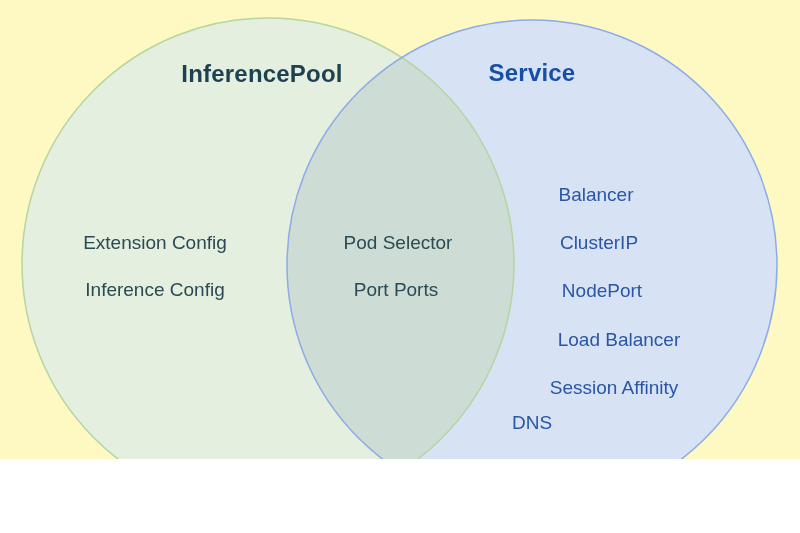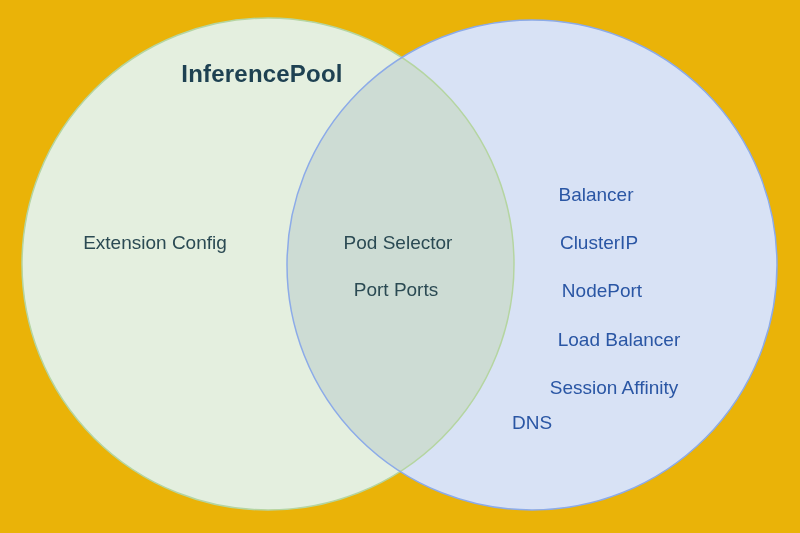--- a/index.html
+++ b/index.html
@@ -4,22 +4,22 @@
 <style>
   html, body {
     margin: 0;
     padding: 0;
     background: #ffffff;
     font-family: "Liberation Sans", sans-serif;
   }
   .canvas {
     position: relative;
     width: 800px;
-    height: 533px;
-    background: #eab308;
+    height: 459px;
+    background: #fef9c3;
     overflow: hidden;
   }
   .venn-svg {
     position: absolute;
     top: 0;
     left: 0;
   }
   .label {
     position: absolute;
     transform: translate(-50%, -50%);
@@ -67,23 +67,25 @@
     <circle cx="532" cy="265" r="245" fill="#d8e2f5"></circle>
     <g clip-path="url(#clip-green)">
       <circle cx="532" cy="265" r="245" fill="#cddcd4"></circle>
     </g>
     <circle cx="268" cy="264" r="246" fill="none" stroke="#b5d5a1" stroke-width="1.5"></circle>
     <circle cx="532" cy="265" r="245" fill="none" stroke="#8cabe8" stroke-width="1.5"></circle>
   </svg>
 
   <div class="label title title-left">InferencePool</div>
 
+  <div class="label title title-right">Service</div>
 
   <div class="label item left-item-0">Extension Config</div>
 
+  <div class="label item left-item-1">Inference Config</div>
 
   <div class="label item mid-item-0">Pod Selector</div>
 
   <div class="label item mid-item-1">Port Ports</div>
 
 
   <div class="label item right-item-1">Balancer</div>
 
   <div class="label item right-item-2">ClusterIP</div>
 

